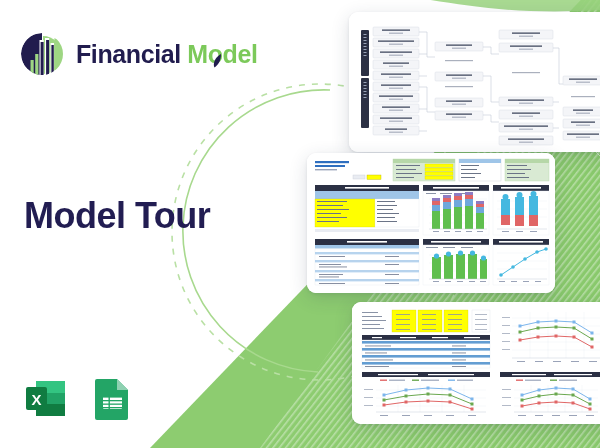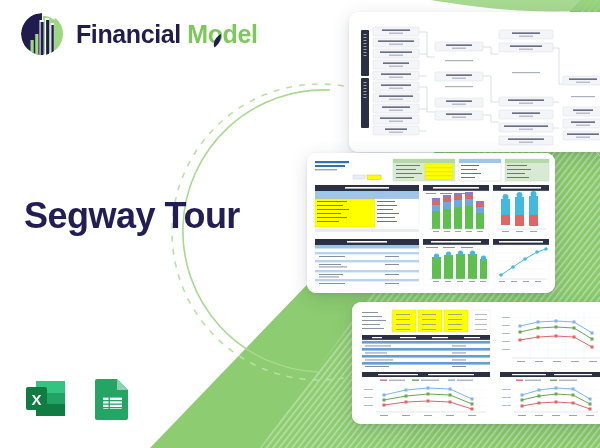--- a/index.html
+++ b/index.html
@@ -9,21 +9,21 @@
     background:#ffffff;
     position:relative;
   }
   .stage { position:absolute; inset:0; width:600px; height:448px; overflow:hidden; background:#fff; }
 
   
   .bg-layer { position:absolute; inset:0; pointer-events:none; }
   .bg-svg { position:absolute; top:0; left:0; width:600px; height:448px; }
 
   
-  .logo-row { position:absolute; left:20px; top:12px; display:flex; align-items:center; gap:12px; }
+  .logo-row { position:absolute; left:20px; top:32px; display:flex; align-items:center; gap:12px; }
   .logo-mark { width:44px; height:44px; position:relative; flex:none; }
   .logo-text { font-size:25px; font-weight:bold; letter-spacing:-0.4px; white-space:nowrap; line-height:1; }
   .lt-dark { color:#1e1b४c; color:#211c4e; }
   .lt-green { color:#7cc95a; }
   .logo-text .wordwrap { position:relative; display:inline-block; }
   .leaf { position:absolute; width:9px; height:14px; left:26px; top:5px; }
 
   
   .headline {
     position:absolute; left:24px; top:196px;
@@ -127,21 +127,21 @@
         </g>
       </svg>
     </div>
     <div class="logo-text">
       <span class="lt-dark">Financial</span><span>&nbsp;</span><span class="wordwrap"><span class="lt-green">Model</span><span class="leaf"><svg viewBox="0 0 9 14" width="9" height="14" xmlns="http://www.w3.org/2000/svg">
               <path d="M8 0 C 8 7, 5 11, 1.5 13.5 C -0.5 10, 2 3, 8 0 Z" fill="#211c4e"></path>
             </svg></span></span>
     </div>
   </div>
 
-  <div class="headline">Segway Tour</div>
+  <div class="headline">Model Tour</div>
 
   <div class="filetypes">
     <div class="ft-icon">
       <svg viewBox="0 0 47 47" width="47" height="47" xmlns="http://www.w3.org/2000/svg">
         <rect x="14" y="6" width="29" height="12" fill="#33C481"></rect>
         <rect x="14" y="18" width="29" height="11" fill="#21A366"></rect>
         <rect x="14" y="29" width="29" height="12" fill="#107C41"></rect>
         <rect x="14" y="6" width="29" height="35" fill="none"></rect>
         <rect x="4" y="12" width="21" height="23" rx="2" fill="#107C41"></rect>
         <text x="14.5" y="29.5" font-family="Liberation Sans, sans-serif" font-size="15" font-weight="bold" fill="#ffffff" text-anchor="middle">X</text>

